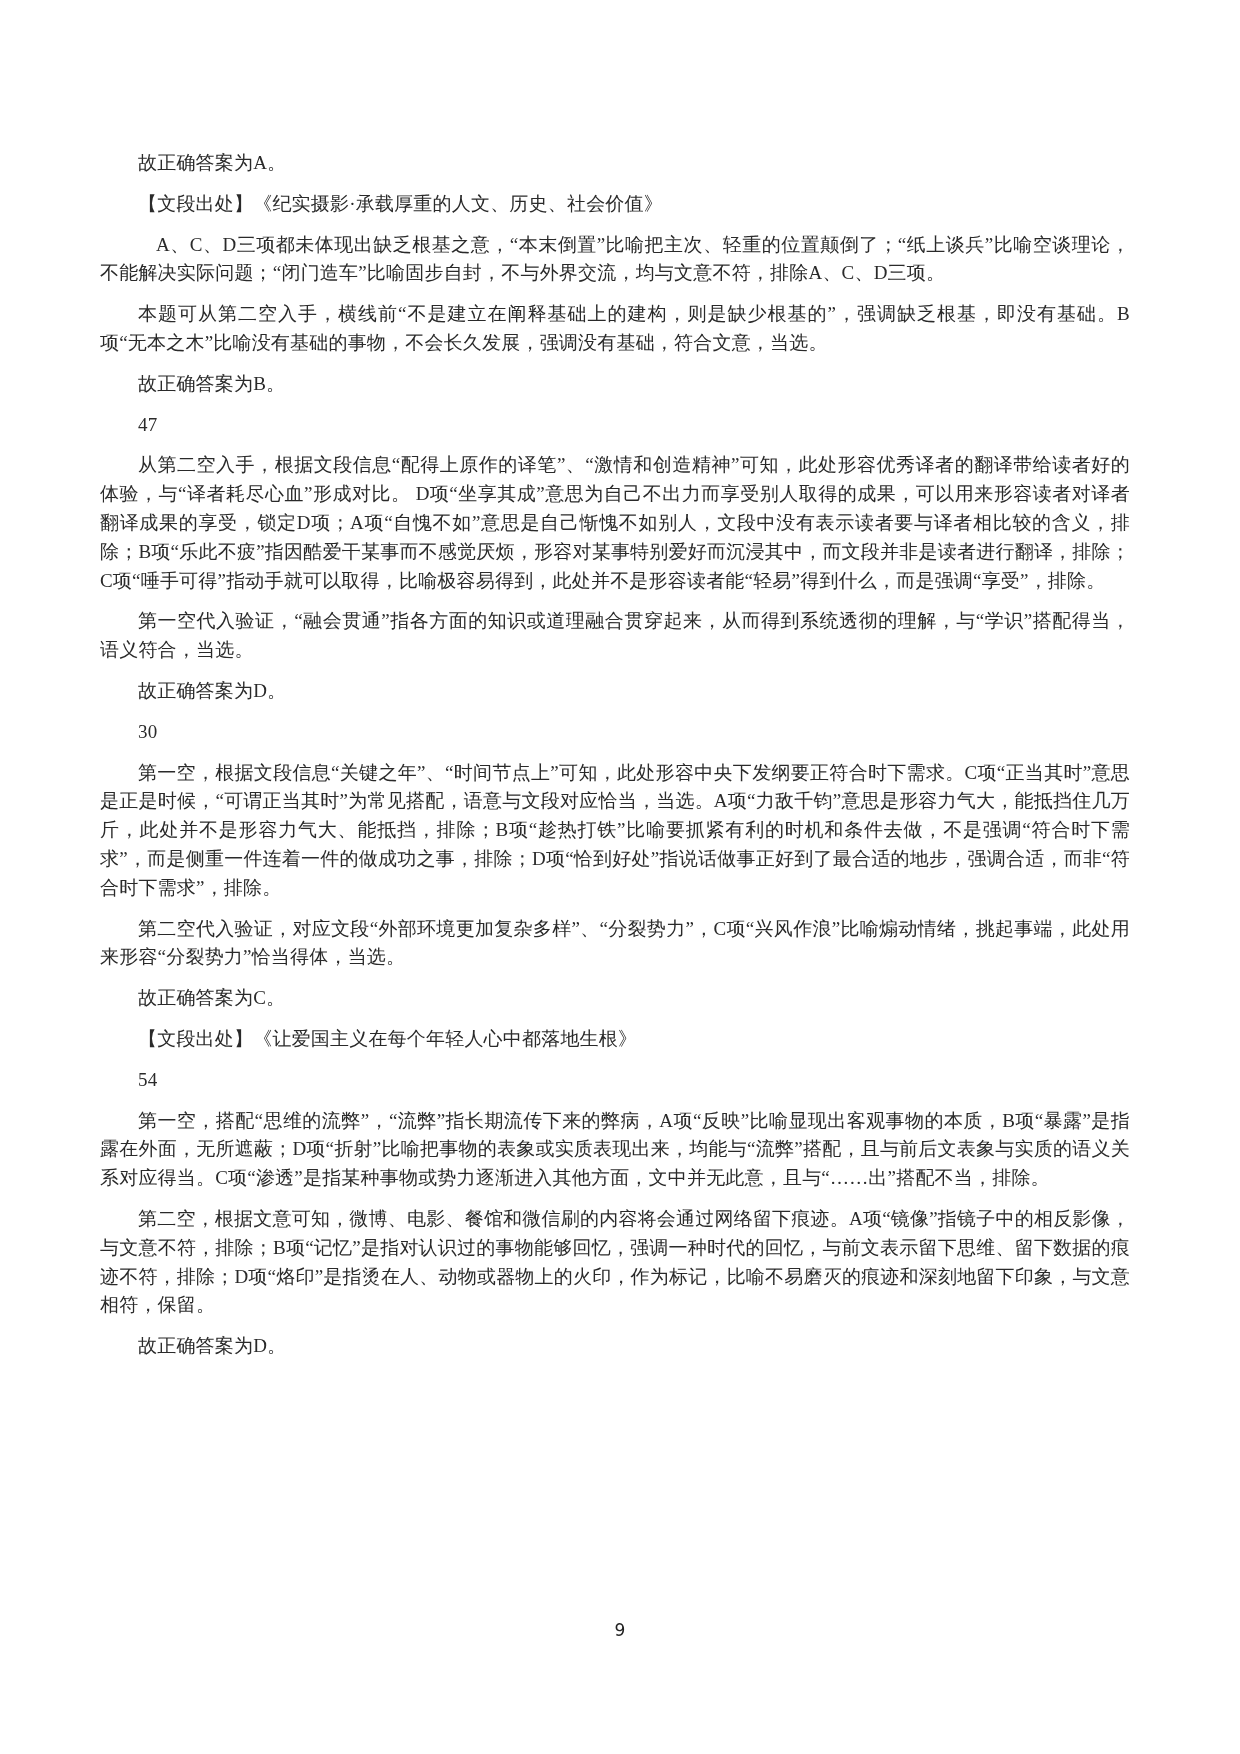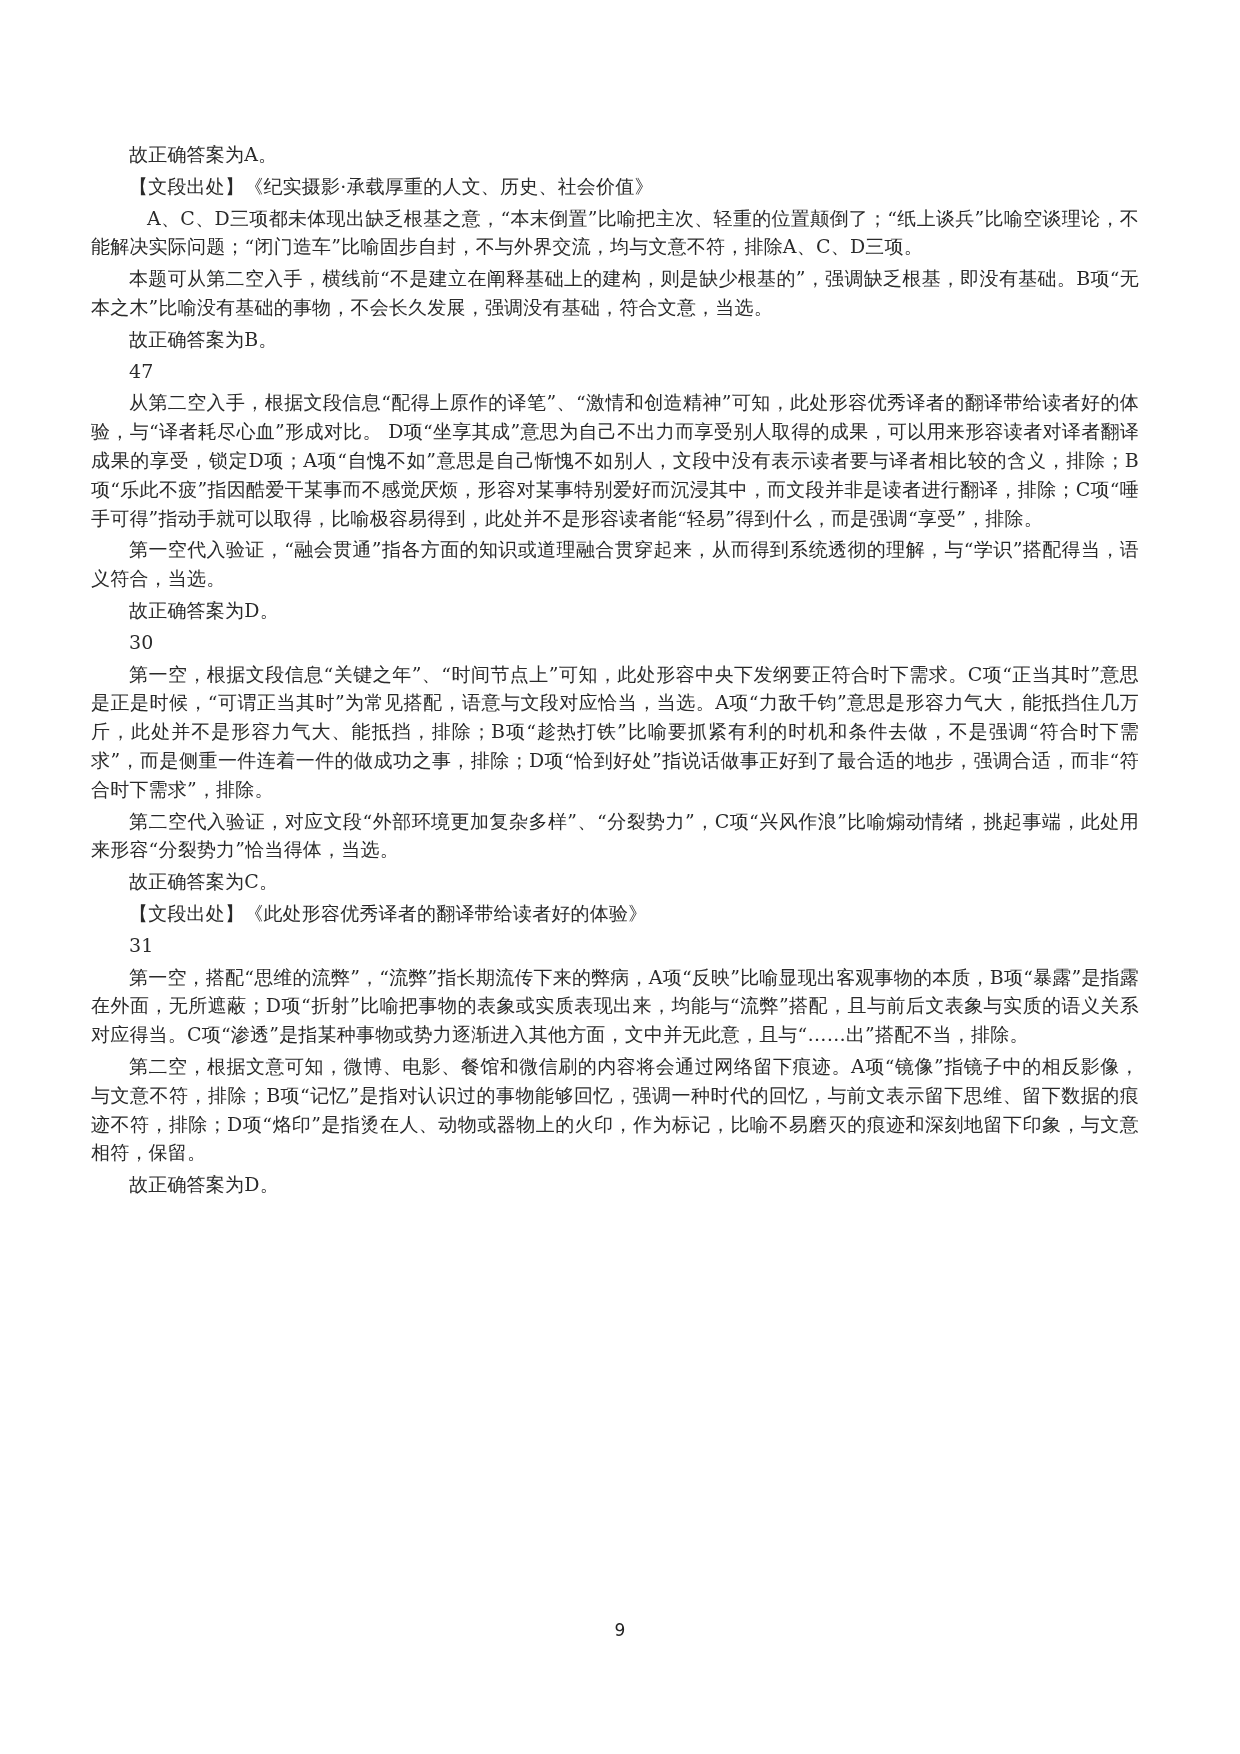--- a/index.html
+++ b/index.html
@@ -3,21 +3,21 @@
 <meta charset="utf-8">
 <style>
   html, body { margin: 0; padding: 0; background: #ffffff; }
   body { width: 1240px; height: 1754px; position: relative; overflow: hidden; }
   .page {
     position: absolute; left: 88px; top: 137px; width: 1054px;
     font-family: "DejaVu Serif", "Liberation Serif", serif;
     font-size: 19px; line-height: 28.8px; color: #2a2a2a;
     letter-spacing: 0.2px;
   }
-  .p { margin: 3px; text-align: justify; text-indent: 38px; }
+  .p { margin: 12px; text-align: justify; text-indent: 38px; font-family: Liberation Serif, serif; }
   .p.num { text-indent: 38px; }
   .p.deep { text-indent: 56px; }
   .footer {
     position: absolute; left: 0; width: 1240px; top: 1620px;
     text-align: center; font-family: "DejaVu Sans", sans-serif;
     font-size: 17px; color: #222;
   }
 </style>
 </head>
 <body>
@@ -29,20 +29,20 @@
   <p class="p">本题可从第二空入手，横线前“不是建立在阐释基础上的建构，则是缺少根基的”，强调缺乏根基，即没有基础。B项“无本之木”比喻没有基础的事物，不会长久发展，强调没有基础，符合文意，当选。</p>
   <p class="p">故正确答案为B。</p>
   <p class="p num">47</p>
   <p class="p">从第二空入手，根据文段信息“配得上原作的译笔”、“激情和创造精神”可知，此处形容优秀译者的翻译带给读者好的体验，与“译者耗尽心血”形成对比。 D项“坐享其成”意思为自己不出力而享受别人取得的成果，可以用来形容读者对译者翻译成果的享受，锁定D项；A项“自愧不如”意思是自己惭愧不如别人，文段中没有表示读者要与译者相比较的含义，排除；B项“乐此不疲”指因酷爱干某事而不感觉厌烦，形容对某事特别爱好而沉浸其中，而文段并非是读者进行翻译，排除；C项“唾手可得”指动手就可以取得，比喻极容易得到，此处并不是形容读者能“轻易”得到什么，而是强调“享受”，排除。</p>
   <p class="p">第一空代入验证，“融会贯通”指各方面的知识或道理融合贯穿起来，从而得到系统透彻的理解，与“学识”搭配得当，语义符合，当选。</p>
   <p class="p">故正确答案为D。</p>
   <p class="p num">30</p>
   <p class="p">第一空，根据文段信息“关键之年”、“时间节点上”可知，此处形容中央下发纲要正符合时下需求。C项“正当其时”意思是正是时候，“可谓正当其时”为常见搭配，语意与文段对应恰当，当选。A项“力敌千钧”意思是形容力气大，能抵挡住几万斤，此处并不是形容力气大、能抵挡，排除；B项“趁热打铁”比喻要抓紧有利的时机和条件去做，不是强调“符合时下需求”，而是侧重一件连着一件的做成功之事，排除；D项“恰到好处”指说话做事正好到了最合适的地步，强调合适，而非“符合时下需求”，排除。</p>
   <p class="p">第二空代入验证，对应文段“外部环境更加复杂多样”、“分裂势力”，C项“兴风作浪”比喻煽动情绪，挑起事端，此处用来形容“分裂势力”恰当得体，当选。</p>
   <p class="p">故正确答案为C。</p>
-  <p class="p">【文段出处】《此处形容优秀译者的翻译带给读者好的体验》</p>
-  <p class="p num">31</p>
+  <p class="p">【文段出处】《让爱国主义在每个年轻人心中都落地生根》</p>
+  <p class="p num">54</p>
   <p class="p">第一空，搭配“思维的流弊”，“流弊”指长期流传下来的弊病，A项“反映”比喻显现出客观事物的本质，B项“暴露”是指露在外面，无所遮蔽；D项“折射”比喻把事物的表象或实质表现出来，均能与“流弊”搭配，且与前后文表象与实质的语义关系对应得当。C项“渗透”是指某种事物或势力逐渐进入其他方面，文中并无此意，且与“……出”搭配不当，排除。</p>
   <p class="p">第二空，根据文意可知，微博、电影、餐馆和微信刷的内容将会通过网络留下痕迹。A项“镜像”指镜子中的相反影像，与文意不符，排除；B项“记忆”是指对认识过的事物能够回忆，强调一种时代的回忆，与前文表示留下思维、留下数据的痕迹不符，排除；D项“烙印”是指烫在人、动物或器物上的火印，作为标记，比喻不易磨灭的痕迹和深刻地留下印象，与文意相符，保留。</p>
   <p class="p">故正确答案为D。</p>
 </div>
 
 <div class="footer">9</div>
 
 </body></html>

